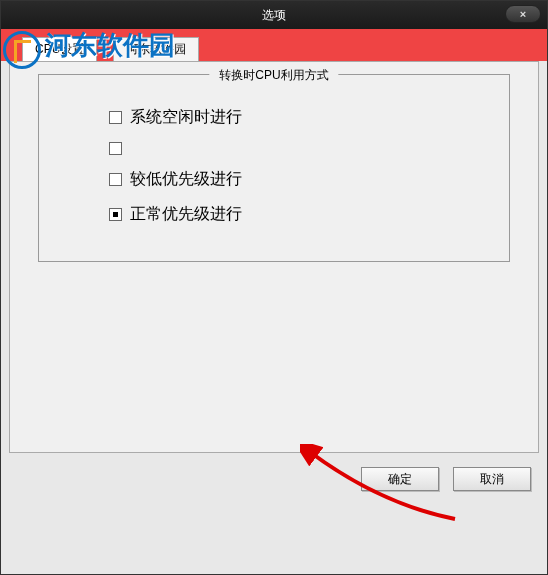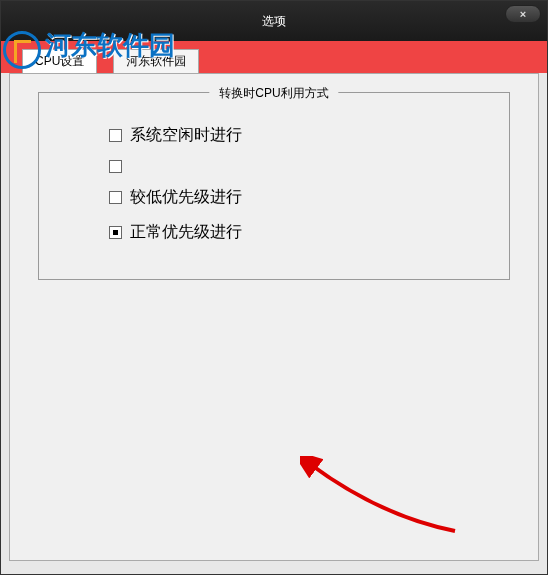--- a/index.html
+++ b/index.html
@@ -1,29 +1,29 @@
 <!DOCTYPE html>
 <html><head>
   <meta charset="utf-8">
   <style>
     * { margin: 0; padding: 0; box-sizing: border-box; font-family: "Microsoft YaHei", SimSun, sans-serif; }
     body { width: 548px; height: 575px; background: #c0c0c0; position: relative; }
     .outer { border: 1px solid #333; width: 548px; height: 575px; background: #e8e8e8; }
-    .titlebar { background: linear-gradient(#2a2a2a, #1a1a1a); height: 40px; display: flex; align-items: center; justify-content: center; position: relative; }
+    .titlebar { background: linear-gradient(#2a2a2a, #1a1a1a); height: 28px; display: flex; align-items: center; justify-content: center; position: relative; }
     .titlebar .title { color: #fff; font-size: 12px; }
     .close-btn { position: absolute; right: 6px; top: 4px; background: linear-gradient(#555,#333); color: #ddd; border-radius: 10px; width: 36px; height: 18px; display: flex; align-items: center; justify-content: center; font-size: 11px; font-weight: bold; cursor: pointer; border: 1px solid #222; }
     .watermark { position: absolute; top: 28px; left: 3px; z-index: 10; pointer-events: none; }
     .wm-text1 { color: #0b72c4; font-size: 26px; font-weight: bold; text-shadow: 1px 1px 0 #fff; }
     .wm-icon { display: inline-block; width: 38px; height: 38px; border: 3px solid #0b72c4; border-radius: 50%; position: relative; vertical-align: middle; margin-right: 4px; }
     .wm-icon:before { content:""; position:absolute; left:8px; top:6px; width:14px; height:20px; border:3px solid #f5a623; border-right:none; border-bottom:none; }
     .wm-url { color: #888; font-size: 16px; margin-left: 46px; margin-top: -6px; }
     .tabbar { display: flex; gap: 16px; padding: 8px 0 0 21px; background: #ef4444; }
     .tab { background: #f5f5f5; border: 1px solid #aaa; border-bottom: none; padding: 3px 12px; font-size: 12px; cursor: pointer; }
     .tab.active { background: #fff; }
-    .content { background: #f0f0f0; margin: 0 8px 8px 8px; border: 1px solid #aaa; padding: 18px 28px 12px 28px; height: 488px; position: relative; }
+    .content { background: #f0f0f0; margin: 0 8px 8px 8px; border: 1px solid #aaa; padding: 12px 28px 12px 28px; height: 392px; position: relative; }
     .groupbox { border: 1px solid #999; margin-bottom: 20px; padding: 18px 24px 22px 70px; position: relative; }
     .groupbox .legend { position: absolute; top: -8px; left: 50%; transform: translateX(-50%); background: #f0f0f0; padding: 0 10px; font-size: 12px; }
     .checkbox-row { display: flex; align-items: center; margin: 14px 0; font-size: 16px; }
     .cb { width: 13px; height: 13px; border: 1px solid #666; background: #fff; margin-right: 8px; display: inline-flex; align-items: center; justify-content: center; cursor: pointer; }
     .cb.checked:after { content: ""; width: 5px; height: 5px; background: #000; }
     .cb.dark { background: #555; border-color: #333; }
     .groupbox2 { padding: 18px 32px 24px 32px; }
     .desc { font-size: 12px; margin: 10px 0 18px 10px; }
     .combo { display: flex; align-items: center; border: 1px solid #666; background: #fff; width: 250px; height: 22px; margin-left: 10px; cursor: pointer; }
     .combo .val { flex: 1; padding: 0 6px; font-size: 12px; }

